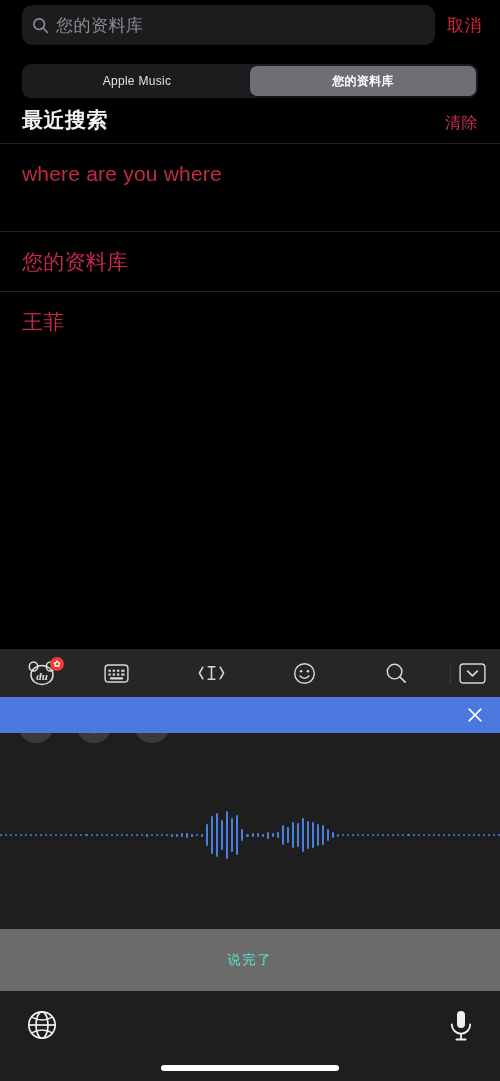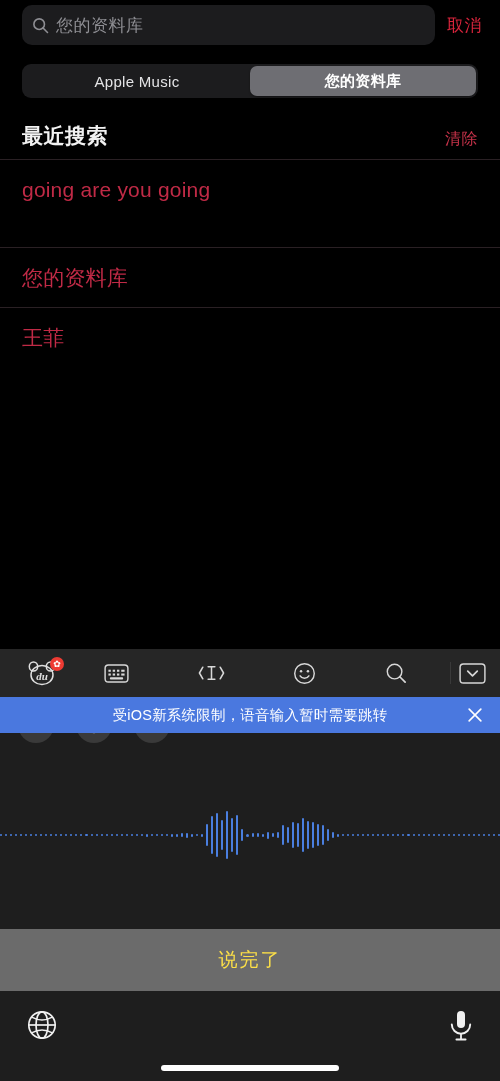--- a/index.html
+++ b/index.html
@@ -132,35 +132,35 @@
     border-radius: 9px;
     display: flex;
     padding: 2px;
     box-sizing: border-box;
   }
   .seg {
     flex: 1;
     display: flex;
     align-items: center;
     justify-content: center;
-    font-size: 15px;
+    font-size: 12px;
     border-radius: 7px;
     color: #e4e4e6;
     letter-spacing: 0.3px;
   }
   .seg.active {
     background: #6e6e73;
     color: #fff;
     font-weight: 600;
     box-shadow: 0 1px 2px rgba(0,0,0,0.4);
   }
 
   
   .content {
-    margin-top: 24px;
+    margin-top: 8px;
     height: 430px;
     overflow: hidden;
   }
   .sec-head {
     display: flex;
     align-items: flex-end;
     justify-content: space-between;
     padding: 0 22px 9px 22px;
   }
   .sec-title {
@@ -305,22 +305,22 @@
 
   
   .done-bar {
     height: 62px;
     background: #6b6b6b;
     display: flex;
     align-items: center;
     justify-content: center;
   }
   .done-text {
-    font-size: 19px;
-    color: #fde047;
+    font-size: 13px;
+    color: #5eead4;
     letter-spacing: 2px;
   }
 
   
   .bottom-bar {
     position: relative;
     height: 90px;
     background: #1e1e1e;
     display: flex;
     align-items: flex-start;
@@ -360,21 +360,21 @@
     <div class="seg">Apple Music</div>
     <div class="seg active">您的资料库</div>
   </div>
 
   <div class="content">
 
     <div class="sec-head">
       <span class="sec-title">最近搜索</span>
       <span class="sec-action">清除</span>
     </div>
-    <div class="row latin">going are you going</div>
+    <div class="row latin">where are you where</div>
 
     <div class="sec-gap"></div>
 
     <div class="row">您的资料库</div>
     <div class="row">王菲</div>
   </div>
 
   <div class="kb">
 
     <div class="kb-toolbar">
@@ -429,21 +429,20 @@
       <div class="tb-div"></div>
       <div class="tb-item">
         <svg width="27" height="21" viewBox="0 0 28 22">
           <rect x="1" y="1" width="26" height="20" rx="3.5" stroke="#d8d8d8" stroke-width="1.5" fill="none"></rect>
           <path d="M9 8.5 L14 13.5 L19 8.5" stroke="#d8d8d8" stroke-width="1.8" fill="none" stroke-linecap="round" stroke-linejoin="round"></path>
         </svg>
       </div>
     </div>
 
     <div class="banner">
-      <span class="banner-text">受iOS新系统限制，语音输入暂时需要跳转</span>
       <svg class="banner-close" viewBox="0 0 20 20">
         <line x1="3.5" y1="3.5" x2="16.5" y2="16.5" stroke="#fff" stroke-width="1.8" stroke-linecap="round"></line>
         <line x1="16.5" y1="3.5" x2="3.5" y2="16.5" stroke="#fff" stroke-width="1.8" stroke-linecap="round"></line>
       </svg>
     </div>
 
     <div class="voice">
       <div class="quick-btns">
         <div class="qb">
           

